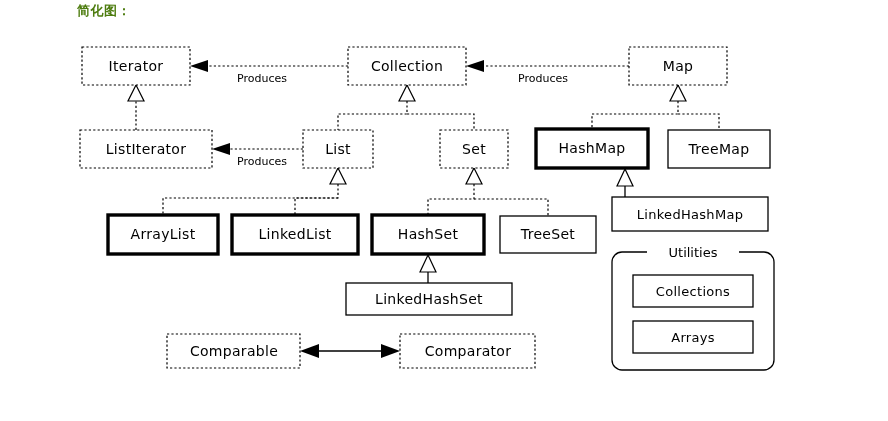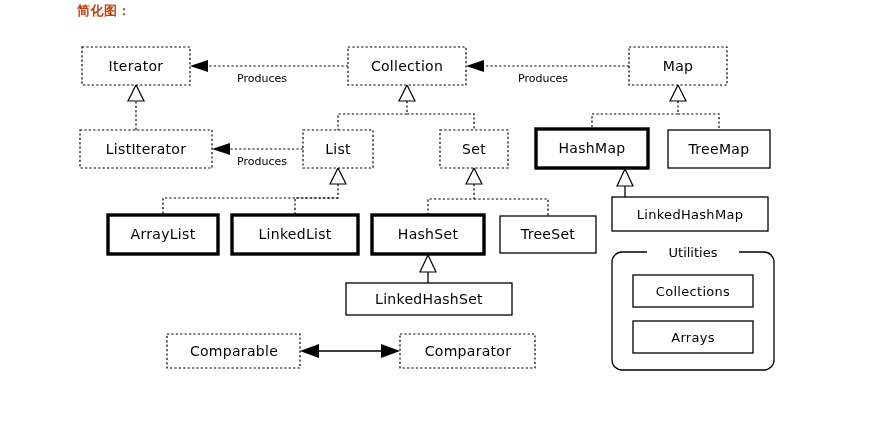--- a/index.html
+++ b/index.html
@@ -14,21 +14,21 @@
     font-family: "DejaVu Sans", sans-serif;
     overflow: hidden;
   }
   #page-title {
     position: absolute;
     left: 77px;
     top: 2px;
     font-family: "DejaVu Sans", sans-serif;
     font-weight: bold;
     font-size: 13px;
-    color: #c2410c;
+    color: #4d7c0f;
     letter-spacing: 0.5px;
     white-space: nowrap;
   }
   #diagram-root {
     position: absolute;
     left: 0;
     top: 0;
     width: 888px;
     height: 421px;
   }

